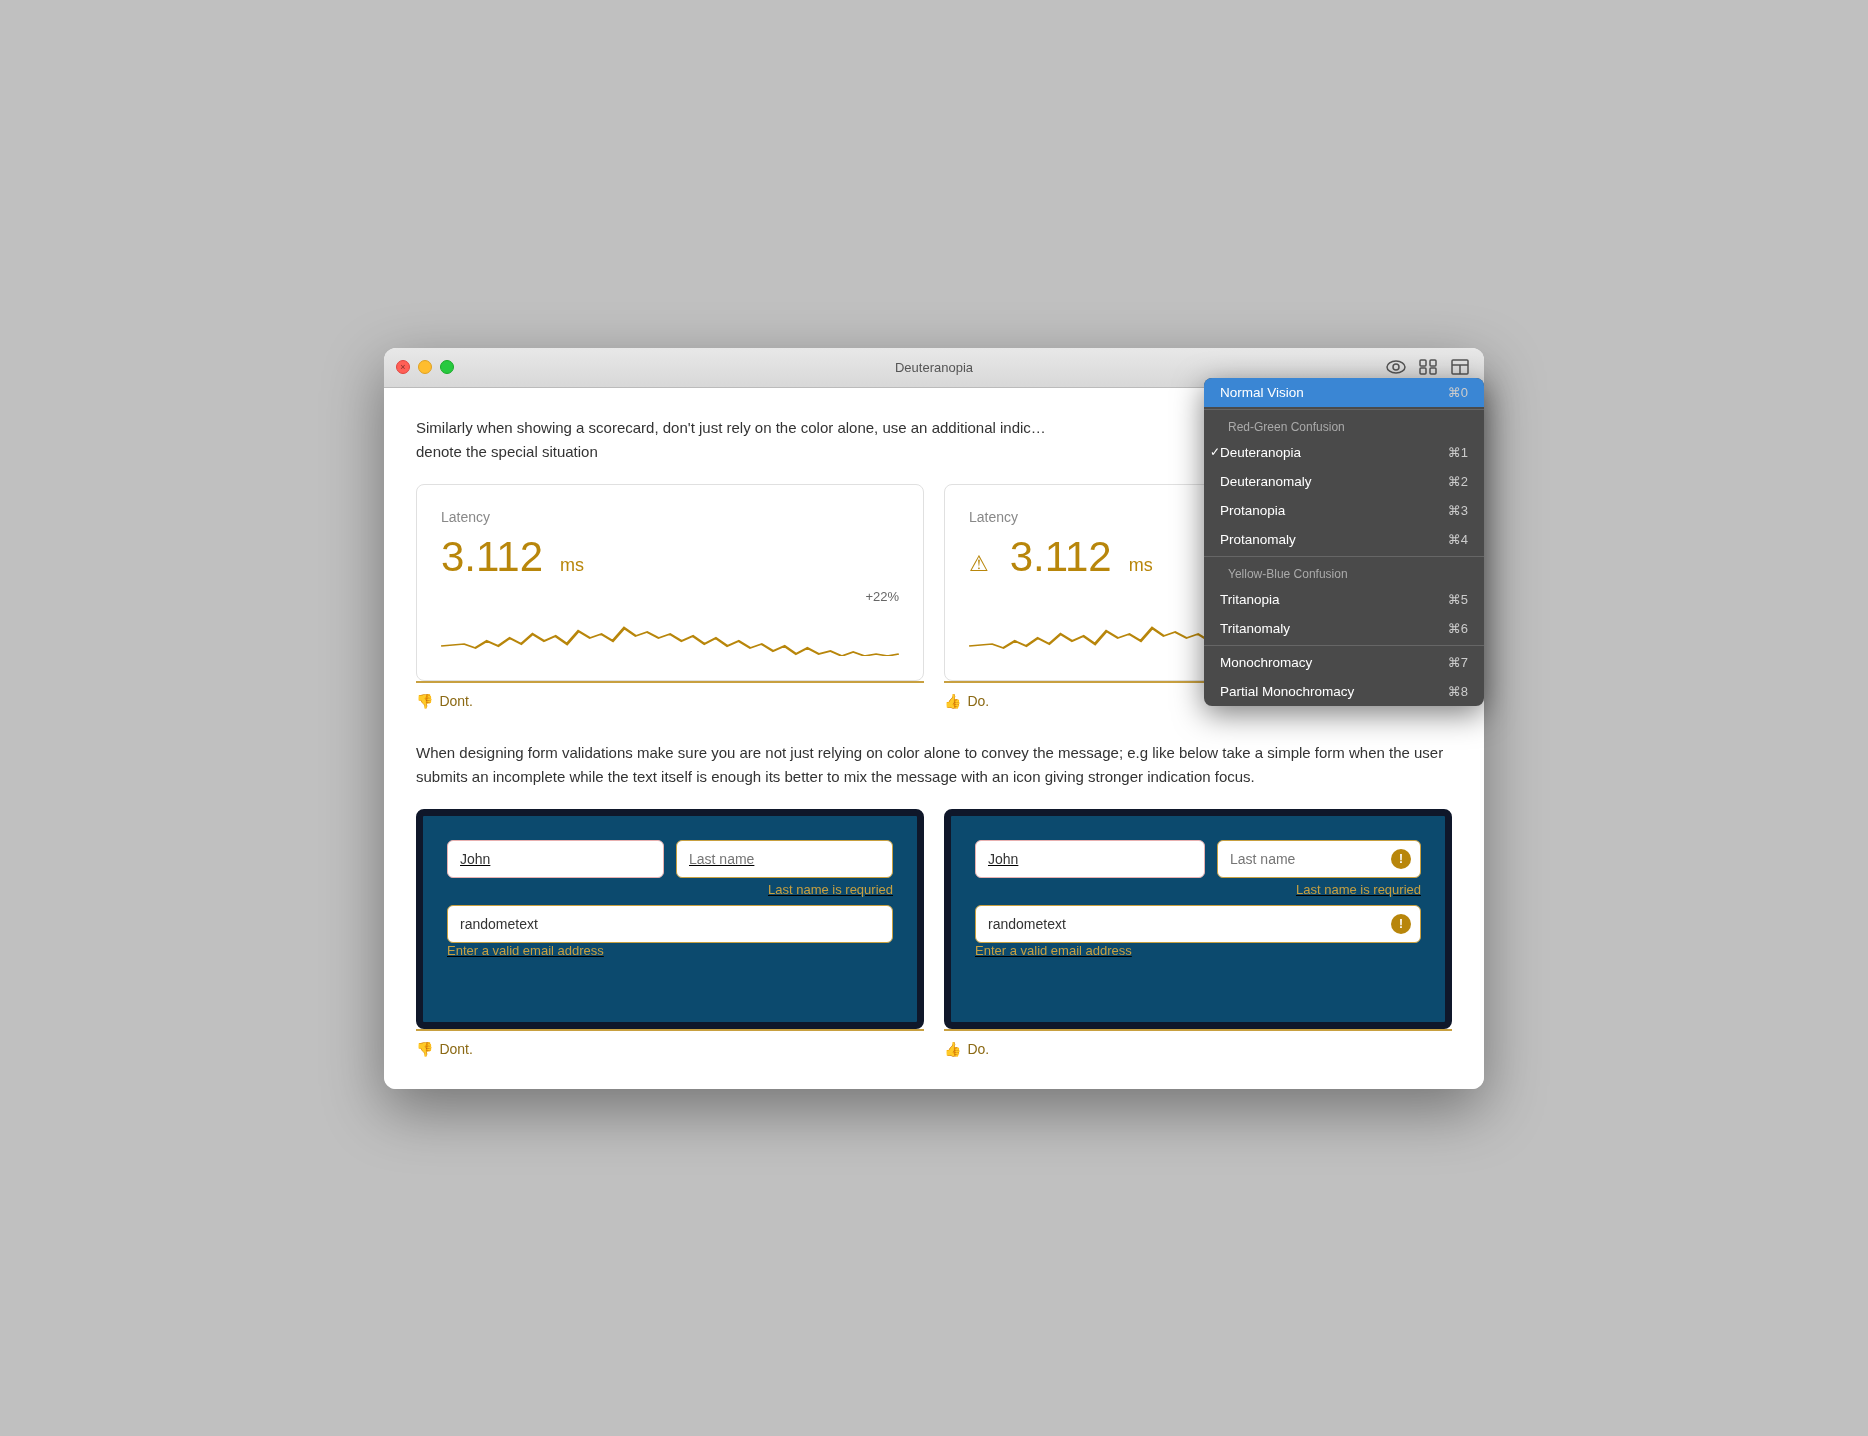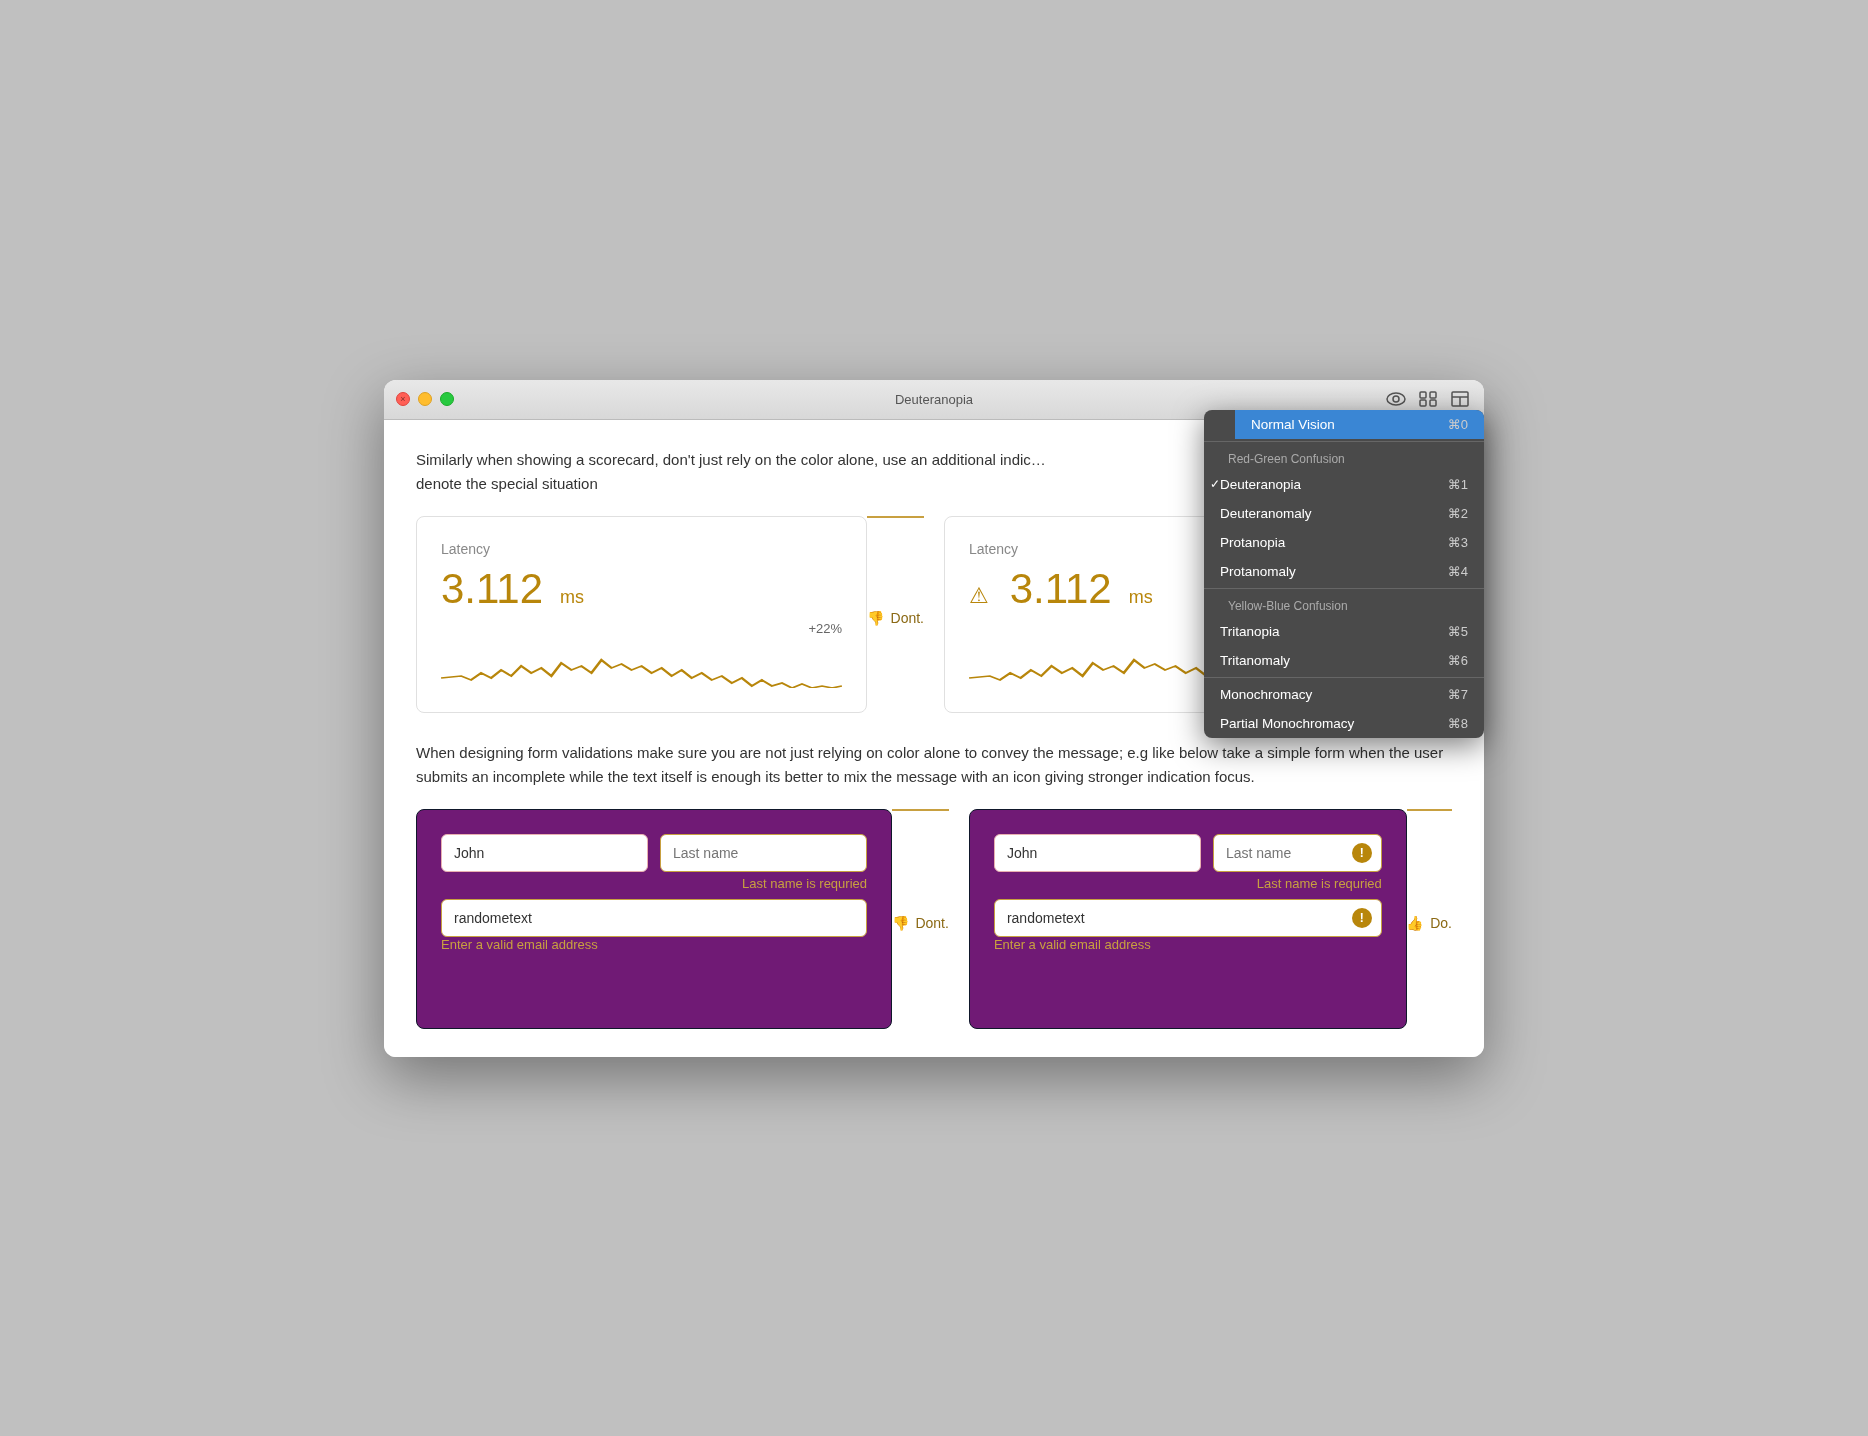--- a/index.html
+++ b/index.html
@@ -123,44 +123,45 @@
       margin-top: 12px;
       height: 40px;
     }
     .sparkline svg {
       width: 100%;
       height: 100%;
     }
     .card-wrapper {
       flex: 1;
       display: flex;
-      flex-direction: row;
+      flex-direction: column;
     }
     .footer-label {
       padding: 10px 0 4px 0;
       font-size: 14px;
       color: #8B6914;
       border-top: 2px solid #c8a040;
       display: flex;
       align-items: center;
       gap: 6px;
     }
     .description-text2 {
       font-size: 15px;
       color: #333;
       line-height: 1.6;
       margin-bottom: 20px;
     }
     .form-card {
       flex: 1;
-      background: #701a75;
-      border: 1px solid #0f172a;
+      background: #0c4a6e;
+      border: 7px solid #0f172a;
       border-radius: 8px;
       padding: 24px;
       min-height: 220px;
+      text-decoration: underline;
     }
     .form-row {
       display: flex;
       gap: 12px;
       margin-bottom: 8px;
     }
     .form-input {
       flex: 1;
       padding: 10px 12px;
       border-radius: 6px;
@@ -280,21 +281,20 @@
       color: #aaa;
       font-weight: 500;
     }
     .menu-separator {
       height: 1px;
       background: #666;
       margin: 2px 0;
     }
     .menu-item.highlighted {
       background: #3a86d4;
-      margin-left: 31px;
     }
   </style>
 </head>
 <body>
 
 <div class="window">
 
   <div class="titlebar">
     <div class="traffic-lights">
       <div class="traffic-light close">×</div>

